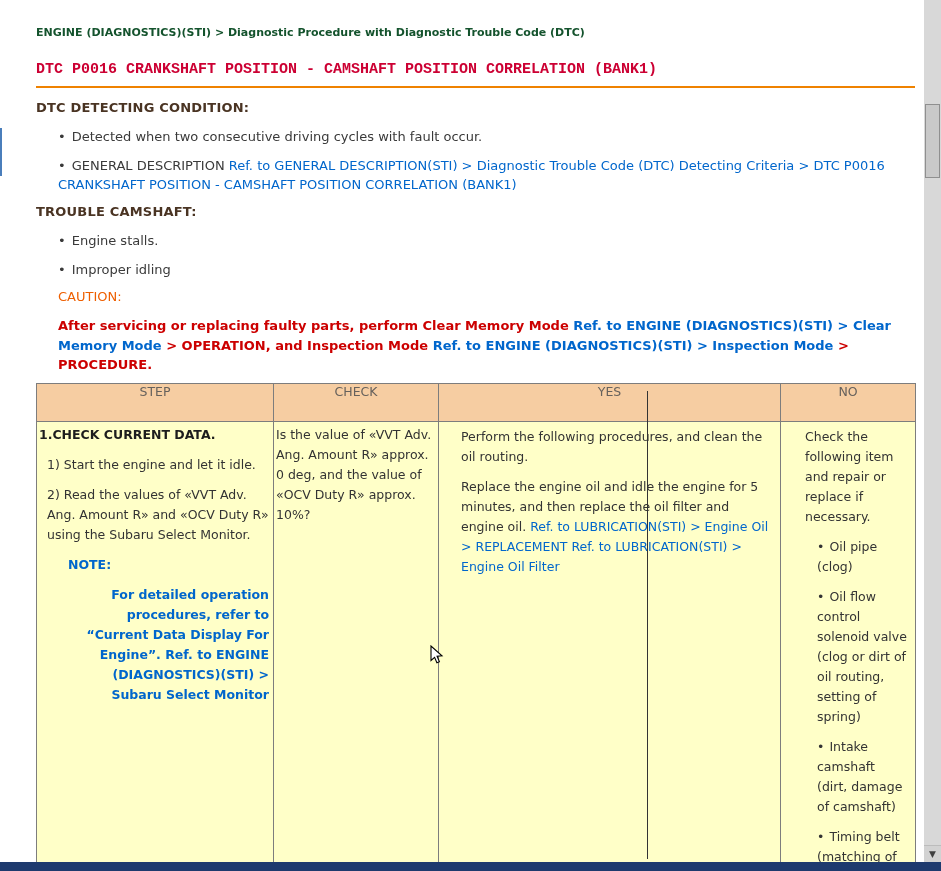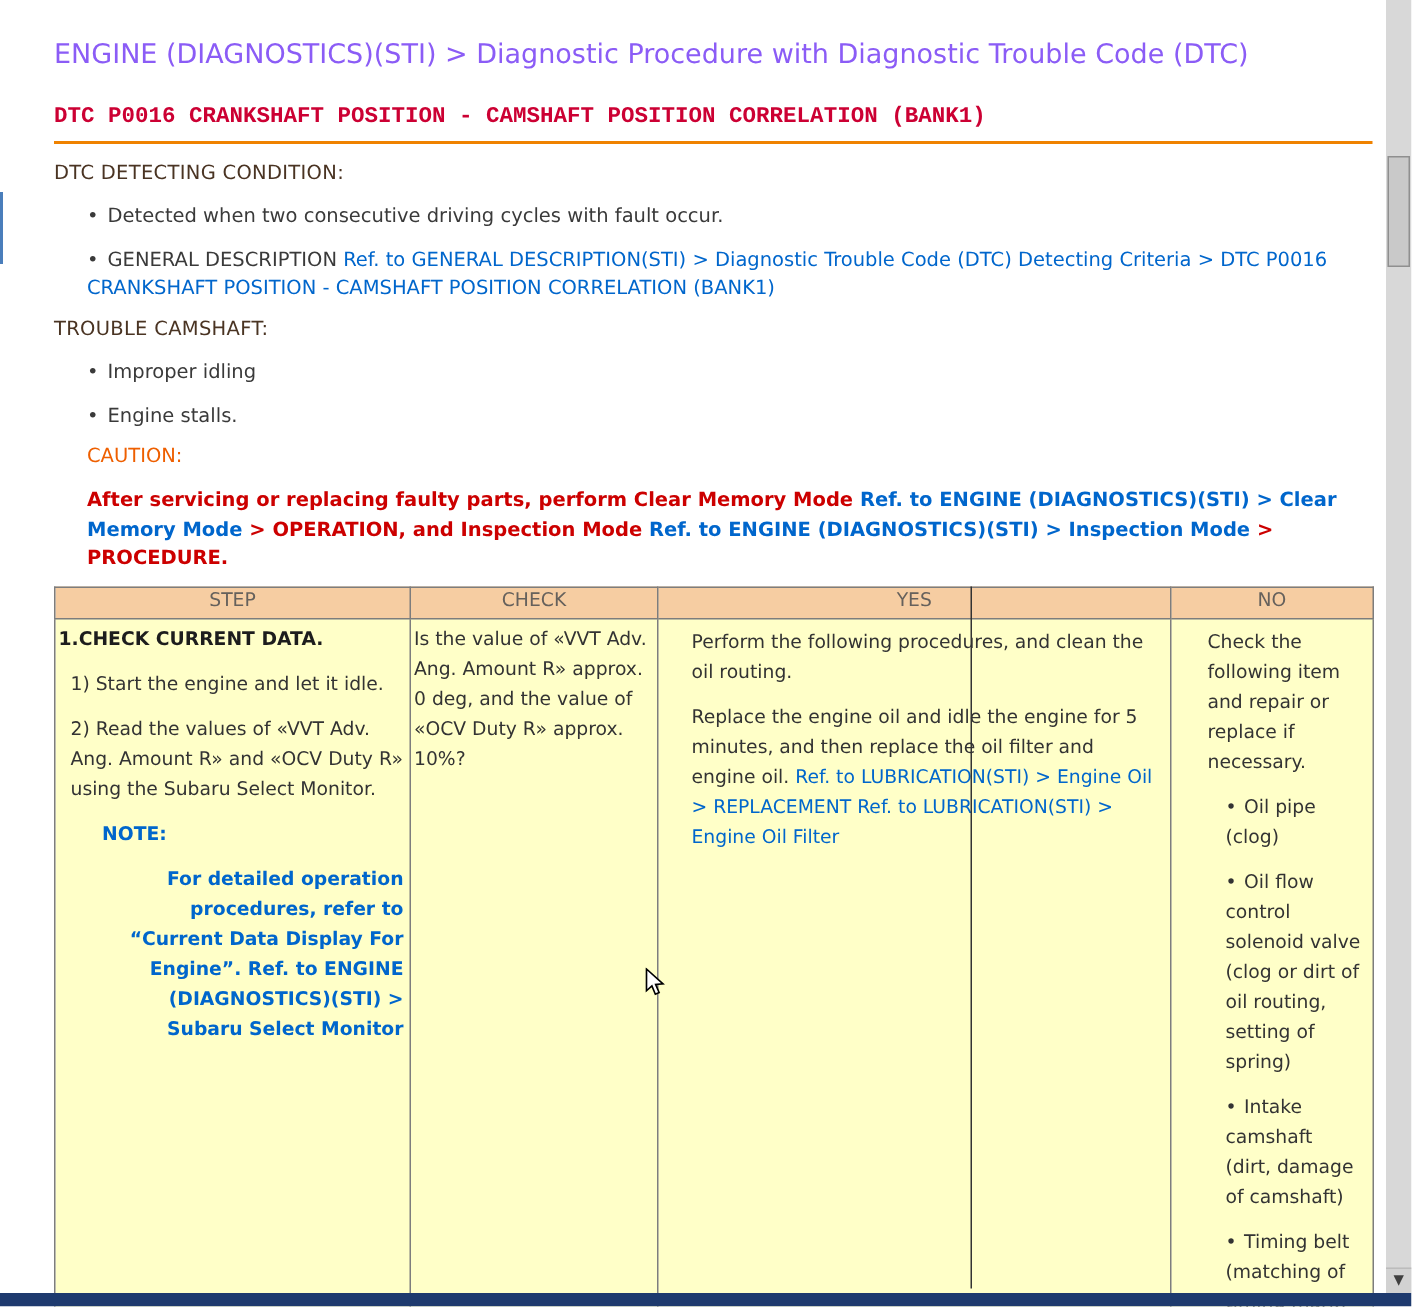--- a/index.html
+++ b/index.html
@@ -7,38 +7,38 @@
   body {
     font-family:"DejaVu Sans","Liberation Sans",sans-serif;
     background:#ffffff; overflow:hidden; position:relative;
   }
   #page { position:relative; width:941px; height:871px; background:#fff; }
 
   #left-accent { position:absolute; left:0; top:128px; width:2px; height:48px; background:#4a7ebb; }
 
   #content { position:absolute; left:36px; top:26px; width:879px; }
 
-  .breadcrumb { font-size:18px; font-weight:400; color:#8b5cf6; margin-bottom:22px; }
+  .breadcrumb { font-size:11px; font-weight:700; color:#14532d; margin-bottom:22px; }
 
   .title { font-size:15px; font-weight:bold; color:#cc0033; margin-bottom:8px;font-family:Liberation Mono, monospace; }
   .divider { height:2px; background:#ef8200; margin-bottom:12px; }
 
-  .sec-heading { font-size:13px; font-weight:normal; color:#4a3423; letter-spacing:.2px; margin-bottom:12px; }
+  .sec-heading { font-size:13px; font-weight:bold; color:#4a3423; letter-spacing:.2px; margin-bottom:12px; }
 
   .bullet { font-size:13px; color:#3a3a3a; padding-left:22px; line-height:19px; margin-bottom:10px; }
   .bullet .b { margin-right:6px; }
   .link { color:#0066cc; cursor:pointer; }
 
   .caution-label { font-size:13px; font-weight:normal; color:#ee5f00; padding-left:22px; margin:2px 0 12px 0; }
   .caution-text { font-size:13px; font-weight:bold; color:#cc0000; padding-left:22px; line-height:19.5px; margin-bottom:8px; }
   .caution-text .link { color:#0066cc; }
 
   table#diag { border-collapse:collapse; table-layout:fixed; width:879px; font-size:12.5px; color:#333; }
   #diag th, #diag td { border:1px solid #7d7d7d; vertical-align:top; }
-  #diag th { background:#f6cda2; height:21px; font-weight:normal; font-size:12.5px; color:#66615c; text-align:center; }
+  #diag th { background:#f6cda2; height:38px; font-weight:normal; font-size:12.5px; color:#66615c; text-align:center; }
   #diag td { background:#ffffc8; line-height:20px; height:447px; }
 
   td.step  { padding:3px 4px 3px 2px; }
   td.check { padding:3px 2px 3px 2px; }
   td.yes   { padding:5px 8px 5px 22px; }
   td.no    { padding:5px 6px 5px 24px; }
 
   .step-title { font-weight:bold; color:#1d1d1d; margin-bottom:10px; }
   .step-item  { padding-left:8px; margin-bottom:10px; }
   .note-label { color:#0066cc; font-weight:bold; padding-left:29px; margin-bottom:10px; }
@@ -75,23 +75,23 @@
     <div class="divider"></div>
 
     <div class="sec-heading">DTC DETECTING CONDITION:</div>
 
     <div class="bullet"><span class="b">•</span><span>Detected when two consecutive driving cycles with fault occur.</span></div>
 
     <div class="bullet"><span class="b">•</span><span>GENERAL DESCRIPTION </span><span class="link">Ref. to GENERAL DESCRIPTION(STI) &gt; Diagnostic Trouble Code (DTC) Detecting Criteria &gt; DTC P0016 CRANKSHAFT POSITION - CAMSHAFT POSITION CORRELATION (BANK1)</span></div>
 
     <div class="sec-heading">TROUBLE CAMSHAFT:</div>
 
+    <div class="bullet"><span class="b">•</span><span>Engine stalls.</span></div>
+
     <div class="bullet"><span class="b">•</span><span>Improper idling</span></div>
-
-    <div class="bullet"><span class="b">•</span><span>Engine stalls.</span></div>
 
     <div class="caution-label">CAUTION:</div>
 
     <div class="caution-text"><span>After servicing or replacing faulty parts, perform Clear Memory Mode </span><span class="link">Ref. to ENGINE (DIAGNOSTICS)(STI) &gt; Clear Memory Mode</span><span> &gt; OPERATION, and Inspection Mode </span><span class="link">Ref. to ENGINE (DIAGNOSTICS)(STI) &gt; Inspection Mode</span><span> &gt; PROCEDURE.</span></div>
 
     <table id="diag">
       <colgroup>
         <col style="width:237px">
           <col style="width:165px">
           <col style="width:342px">

